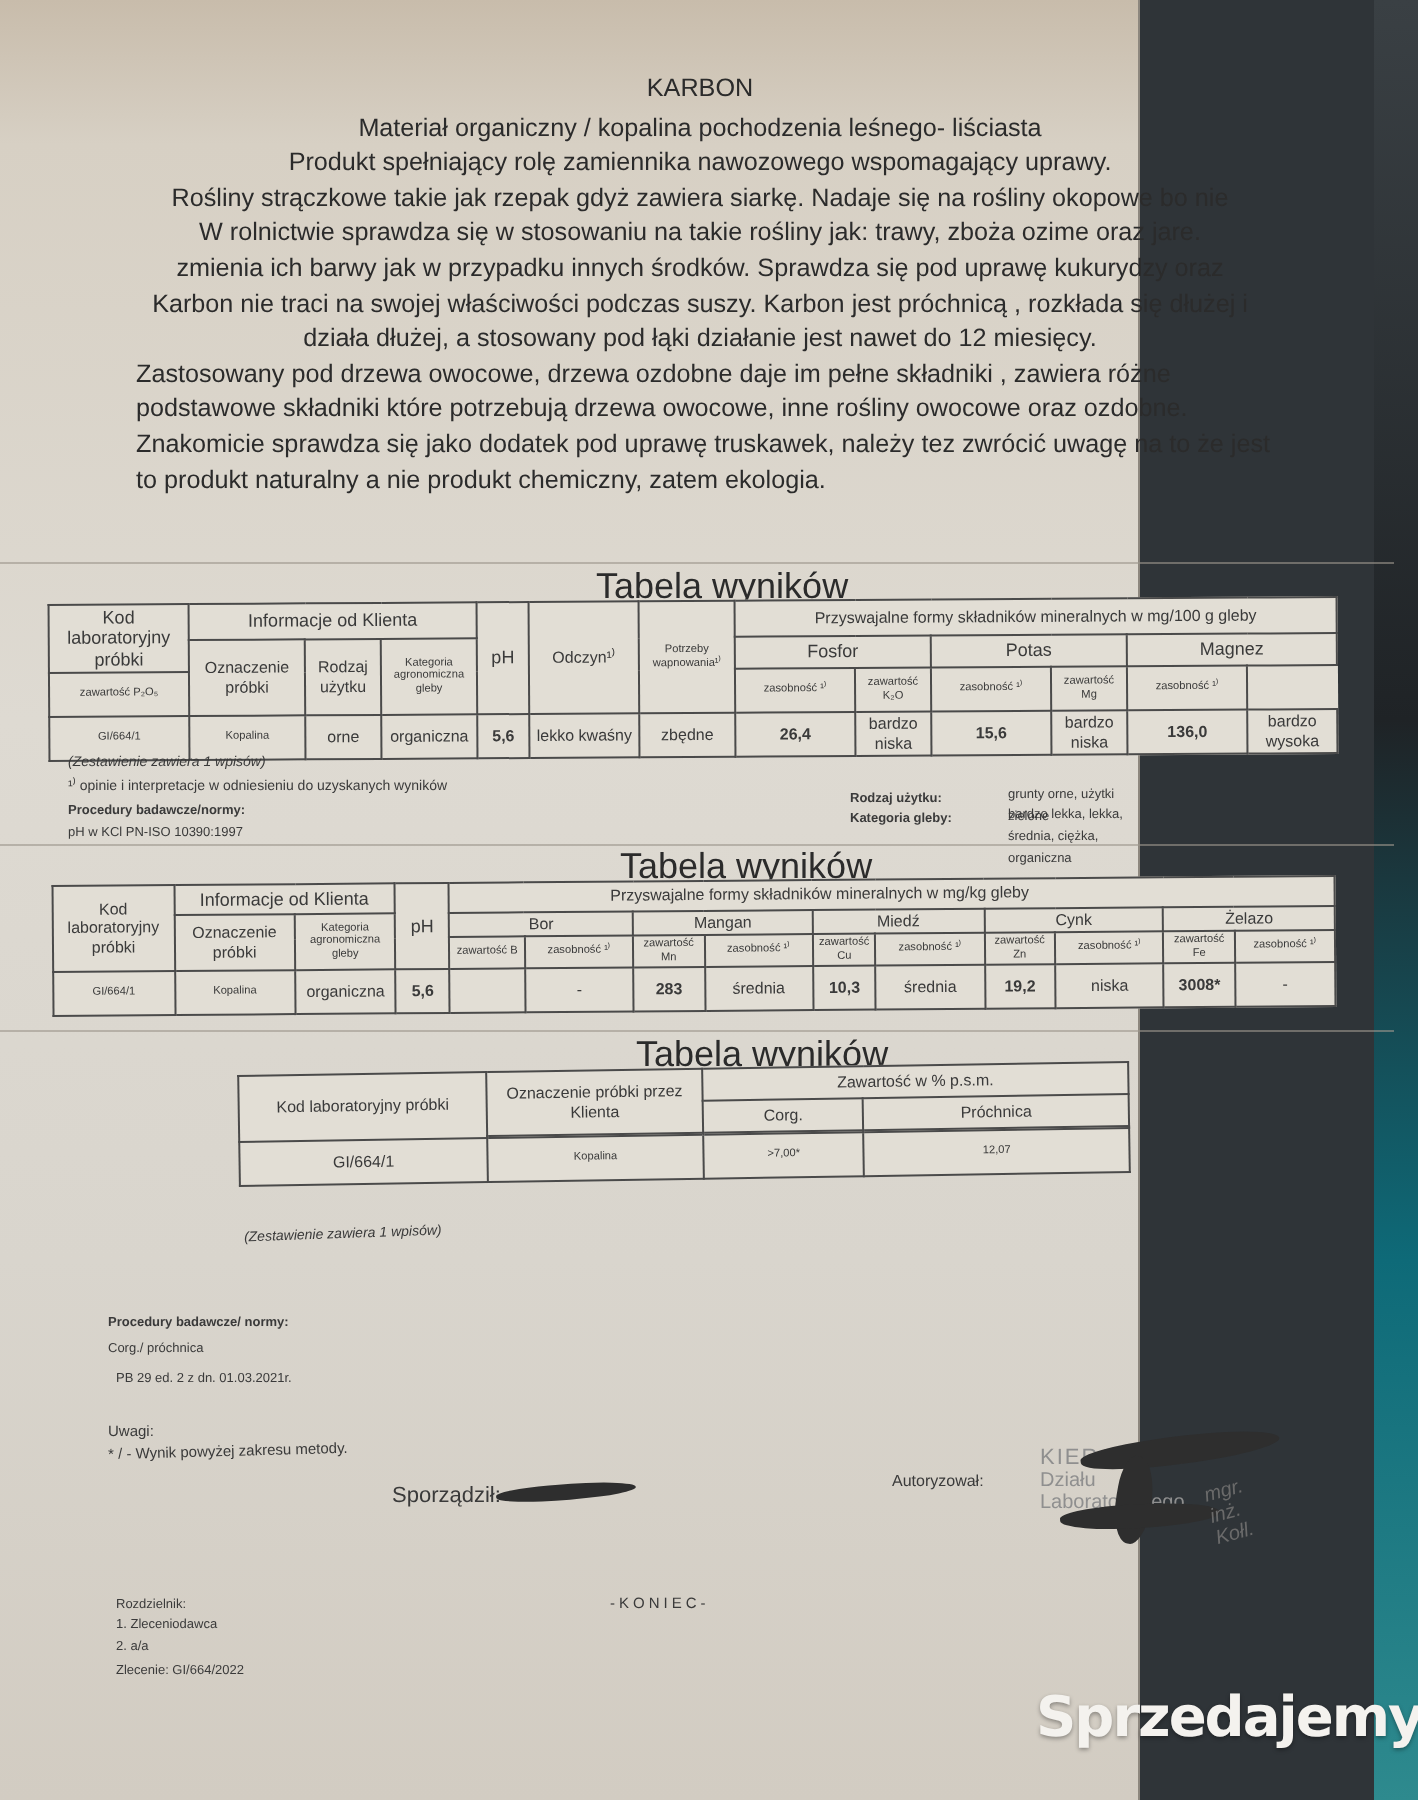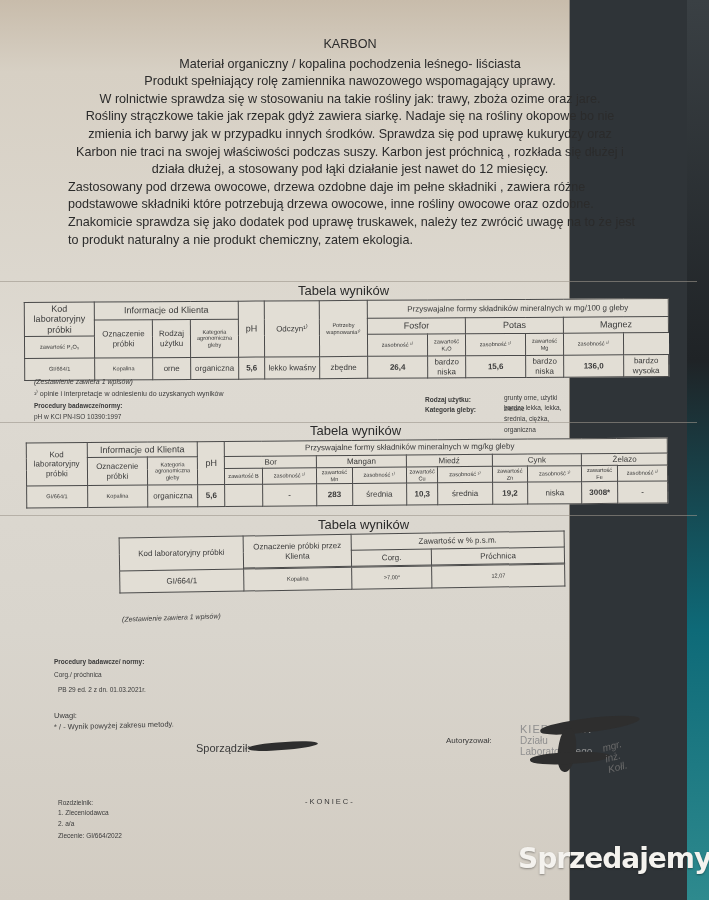--- a/index.html
+++ b/index.html
@@ -22,21 +22,21 @@
   .sheet-fold {
     position: absolute; left: 0; width: 697px; height: 1px; background: #9c968c; opacity: .6;
   }
   .intro {
     position: absolute; left: 30px; top: 36px; width: 640px;
     font-size: 12.6px; line-height: 17.6px; color: #2b2b2b;
     text-align: center;
   }
   .intro .left { text-align: left; padding-left: 38px; }
   .tbl-title {
-    position: absolute; font-size: 13px; color: #2b2b2b;
+    position: absolute; font-size: 18px; color: #2b2b2b;
   }
   table.lab {
     position: absolute; border-collapse: collapse; background: #e2ded5;
     font-size: 7.5px; color: #3a3a3a;
   }
   table.lab td {
     border: 1.4px solid #4a4a4a; text-align: center; vertical-align: middle;
     padding: 1px 2px; line-height: 1.15;
   }
   .fs9 { font-size: 9px; }
@@ -66,22 +66,22 @@
 <body>
 
 <div class="bg-right"></div>
 
 <div class="page">
 
   <div class="intro">
     <div style="margin-bottom:2px">KARBON</div>
     <div>Materiał organiczny / kopalina pochodzenia leśnego- liściasta</div>
     <div>Produkt spełniający rolę zamiennika nawozowego wspomagający uprawy.</div>
+    <div>Rośliny strączkowe takie jak rzepak  gdyż zawiera  siarkę. Nadaje się na rośliny okopowe bo nie</div>
     <div>W rolnictwie sprawdza się w stosowaniu na takie rośliny jak:  trawy, zboża ozime oraz jare.</div>
-    <div>Rośliny strączkowe takie jak rzepak  gdyż zawiera  siarkę. Nadaje się na rośliny okopowe bo nie</div>
     <div>zmienia ich barwy jak w przypadku  innych  środków. Sprawdza się pod uprawę kukurydzy oraz</div>
     <div>Karbon  nie traci na swojej właściwości podczas suszy. Karbon jest próchnicą ,  rozkłada się dłużej i</div>
     <div>działa dłużej, a stosowany pod łąki  działanie jest nawet do 12 miesięcy.</div>
     <div class="left">Zastosowany pod drzewa owocowe, drzewa ozdobne  daje im pełne składniki , zawiera różne</div>
     <div class="left">podstawowe składniki które potrzebują drzewa owocowe,  inne rośliny owocowe oraz ozdobne.</div>
     <div class="left">Znakomicie sprawdza się  jako dodatek pod uprawę truskawek, należy tez zwrócić uwagę na to że jest</div>
     <div class="left">to  produkt naturalny a nie  produkt chemiczny, zatem ekologia.</div>
   </div>
 
   <div class="sheet-fold" style="top:281px"></div>

